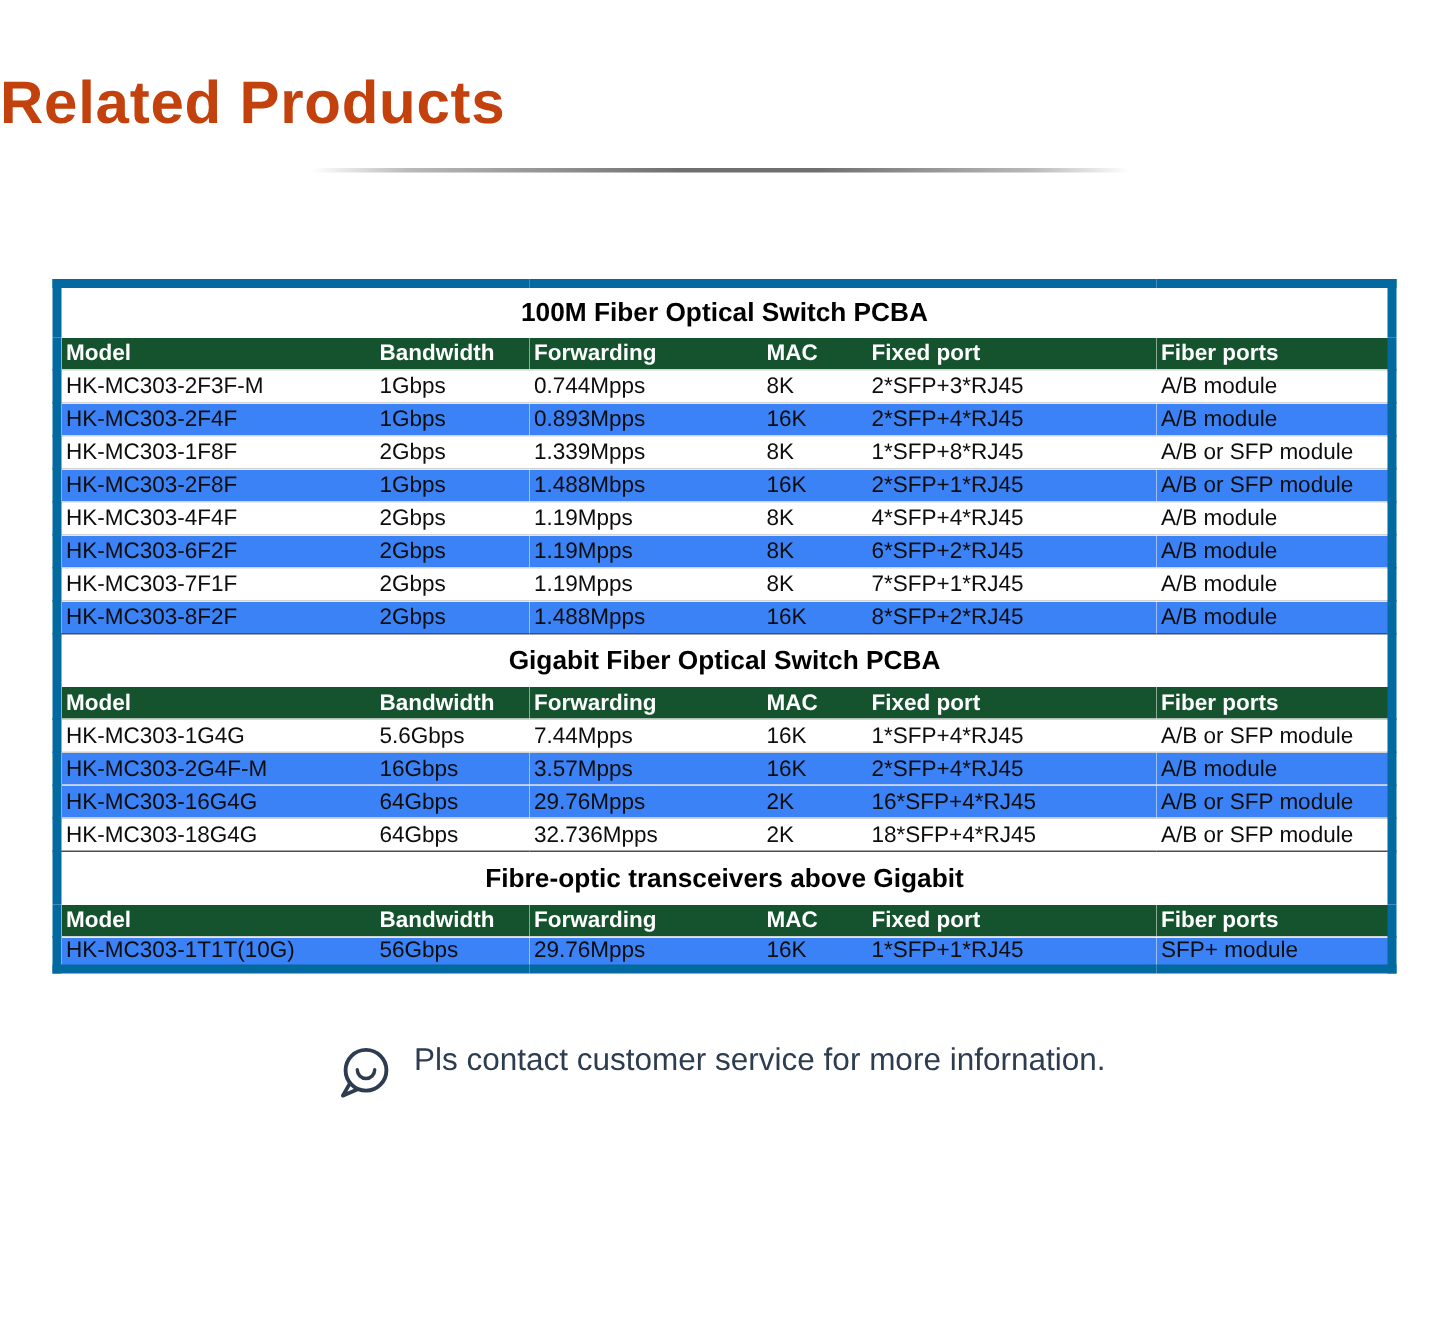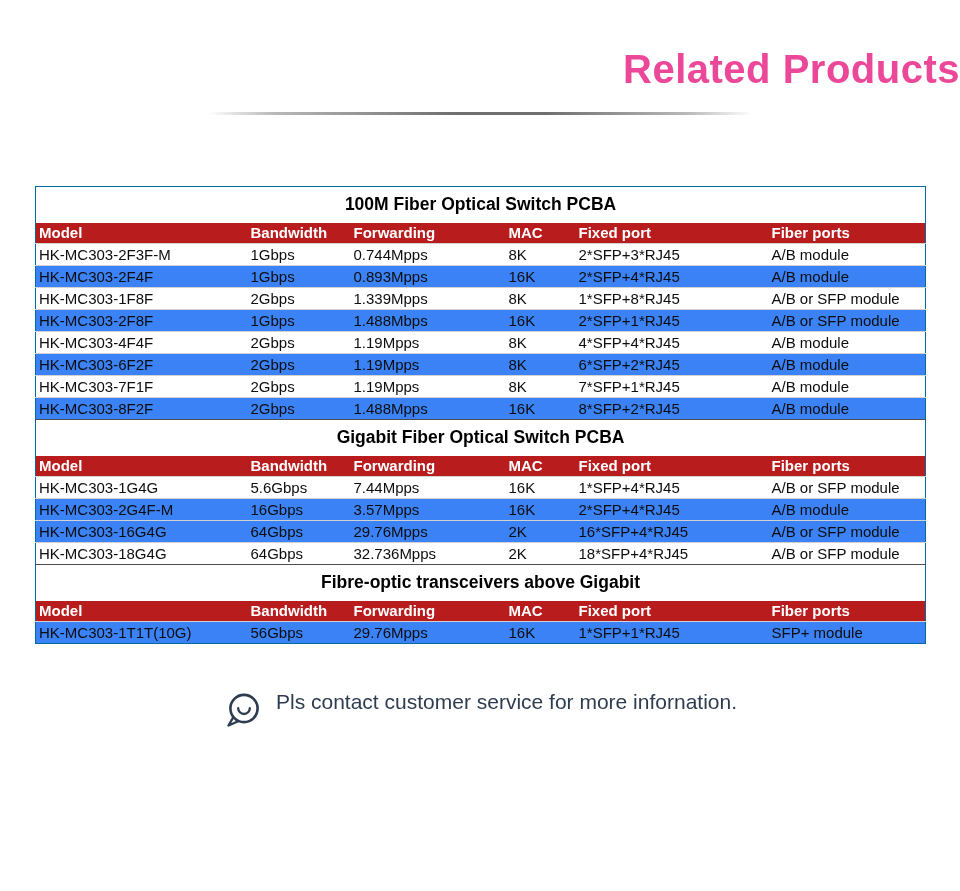--- a/index.html
+++ b/index.html
@@ -5,24 +5,24 @@
   * { box-sizing: border-box; }
   html, body {
     margin: 0; padding: 0;
     width: 960px; height: 891px;
     background: #ffffff;
     font-family: "Liberation Sans", sans-serif;
     overflow: hidden;
   }
   .page-title {
     margin: 46px 0 0 0;
-    text-align: right;
+    text-align: left;
     font-size: 40px;
     font-weight: bold;
-    color: #ec4899;
+    color: #c2410c;
     letter-spacing: 0.5px;
     line-height: 1.15;
   }
   .title-divider {
     width: 545px; height: 3px;
     margin: 20px auto 0 auto;
     border-radius: 2px;
     background: linear-gradient(to right,
       rgba(255,255,255,0) 0%,
       #b9b9b9 12%,
@@ -31,21 +31,21 @@
       #b9b9b9 88%,
       rgba(255,255,255,0) 100%);
   }
   .table-wrap {
     width: 890px;
     margin: 71px auto 0 auto;
   }
   table.products {
     width: 100%;
     border-collapse: collapse;
-    border: 1px solid #0369a1;
+    border: 6px solid #0369a1;
     table-layout: fixed;
   }
   table.products td, table.products th {
     font-size: 15px;
     padding: 0 0 0 3px;
     text-align: left;
     white-space: nowrap;
     overflow: hidden;
     color: #0d0d0d;
   }
@@ -54,21 +54,21 @@
     font-weight: bold;
     font-size: 17.5px;
     height: 36px;
     color: #000;
     padding: 0;
     border-top: 1px solid #4d4d4d;
     background: #fff;
   }
   tr.section-title.first td { border-top: none; }
   tr.head th {
-    background: #b91c1c;
+    background: #14532d;
     color: #ffffff;
     font-weight: bold;
     height: 21px;
     font-size: 15px;
   }
   tr.data td {
     height: 22px;
     border-top: 1px solid #d2d2d2;
     background: #ffffff;
   }

